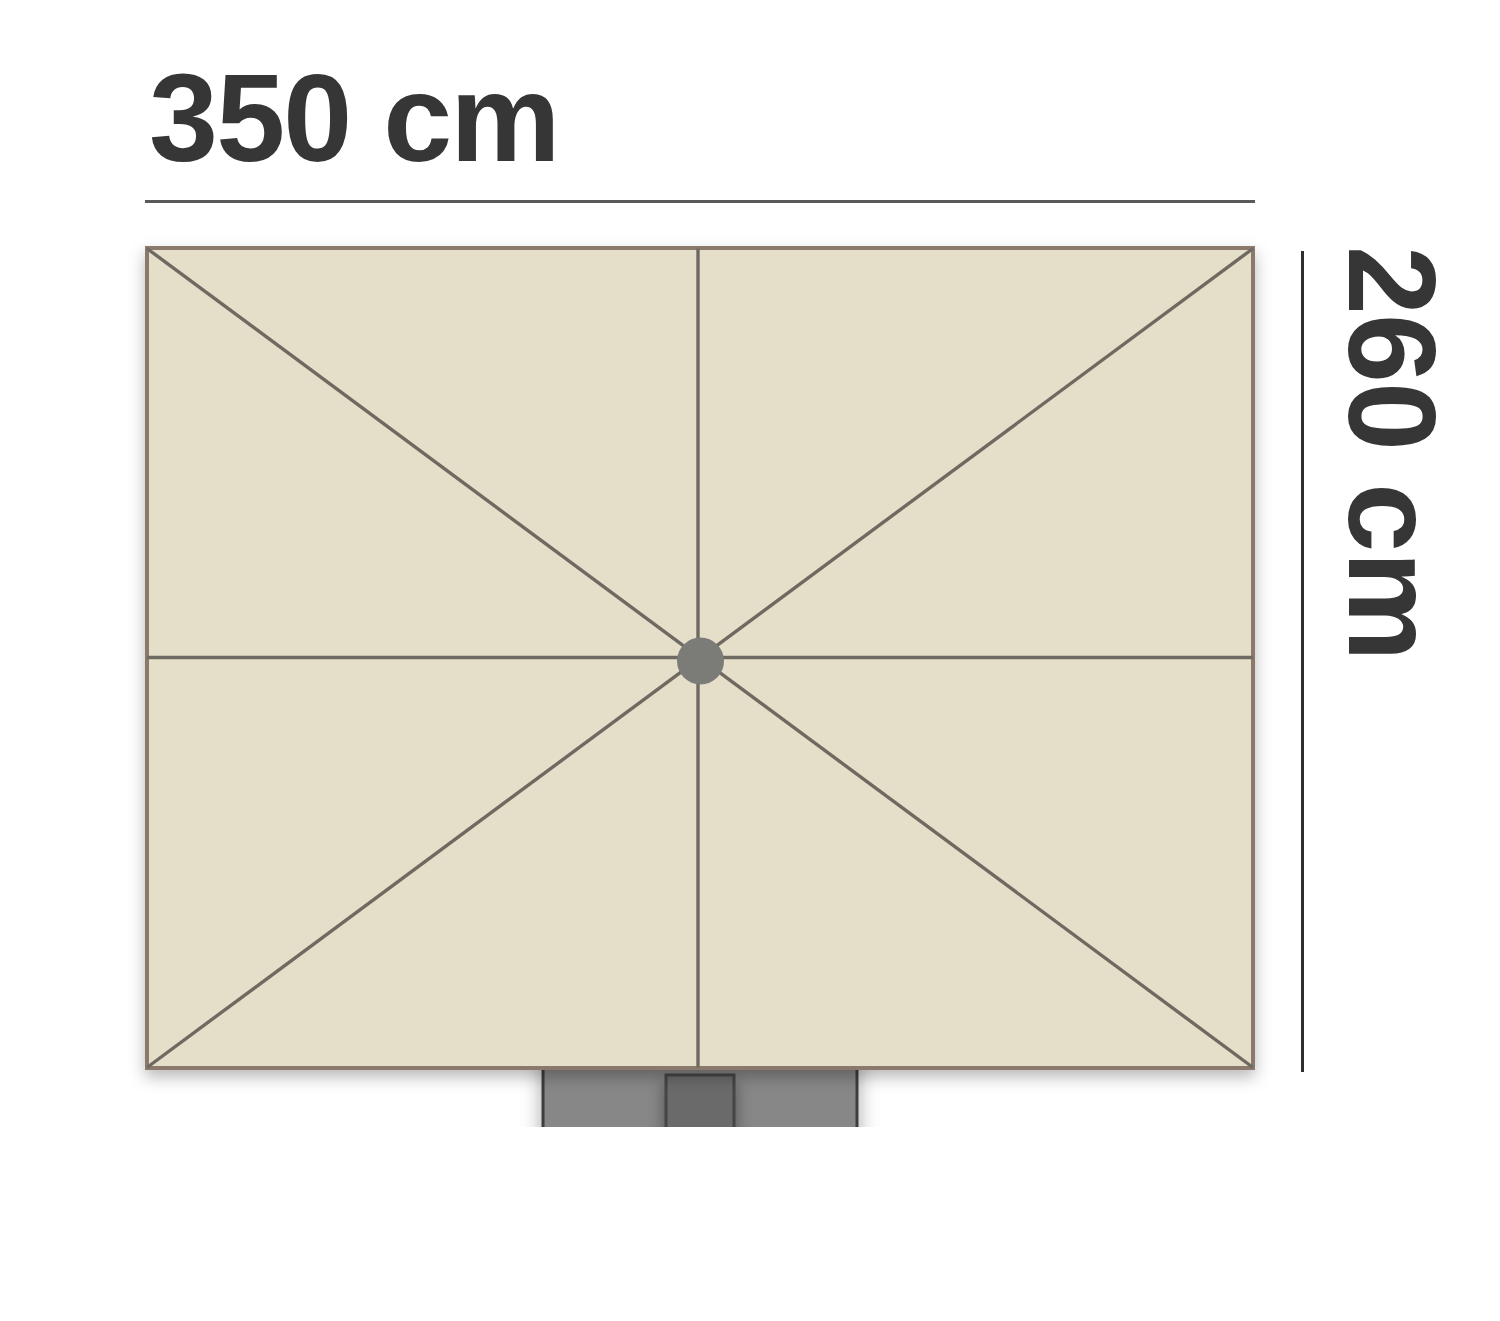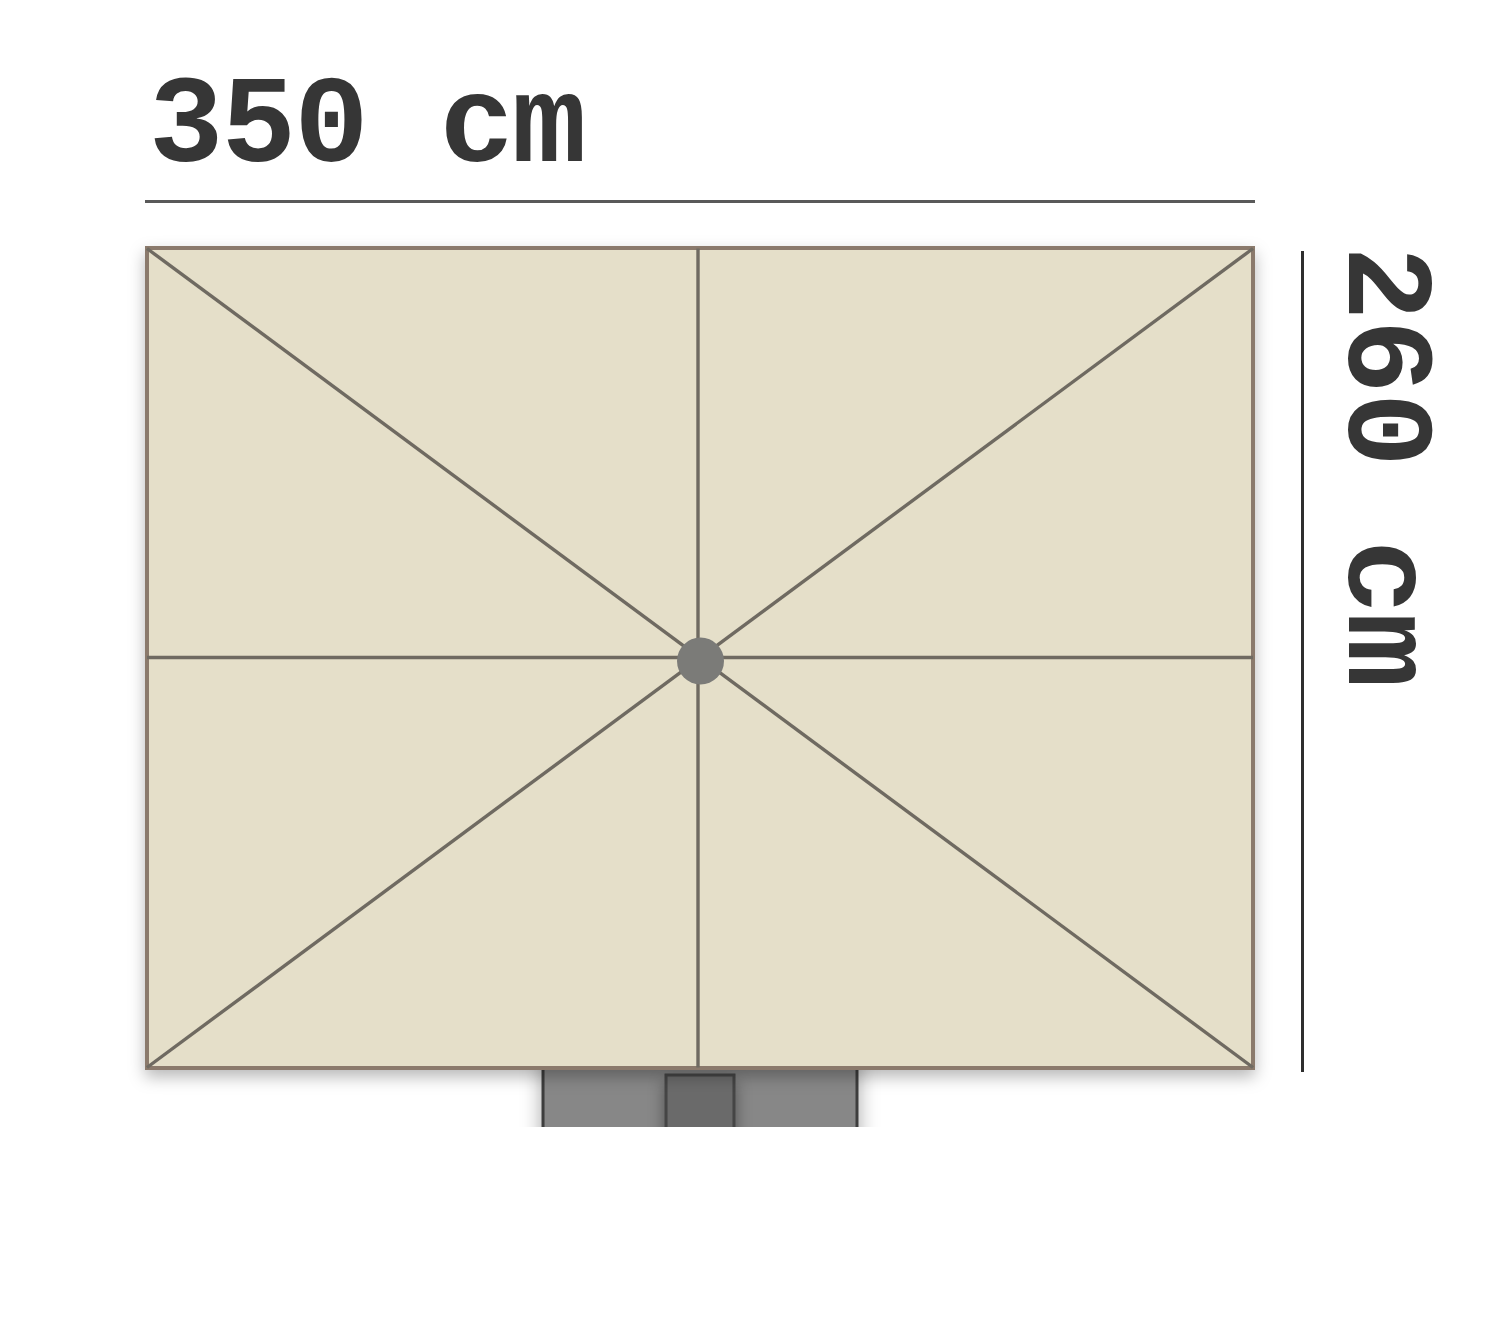--- a/index.html
+++ b/index.html
@@ -1,17 +1,17 @@
 <!DOCTYPE html>
 <html><head>
 <meta charset="utf-8">
 <style>
   html,body{margin:0;padding:0;background:#ffffff;}
   .stage{position:relative;width:1500px;height:1127px;overflow:hidden;background:#ffffff;
-         font-family:Liberation Mono, monospace;}
+         font-family:Liberation Sans, sans-serif;}
   svg{position:absolute;left:0;top:0;}
 </style>
 </head>
 <body>
 <div class="stage">
 <svg width="1500" height="1321" viewBox="0 0 1500 1321">
   <defs>
     <filter id="shCanvas" x="-10%" y="-10%" width="120%" height="120%">
       <feDropShadow dx="0" dy="7" stdDeviation="8" flood-color="#000000" flood-opacity="0.28"></feDropShadow>
     </filter>

